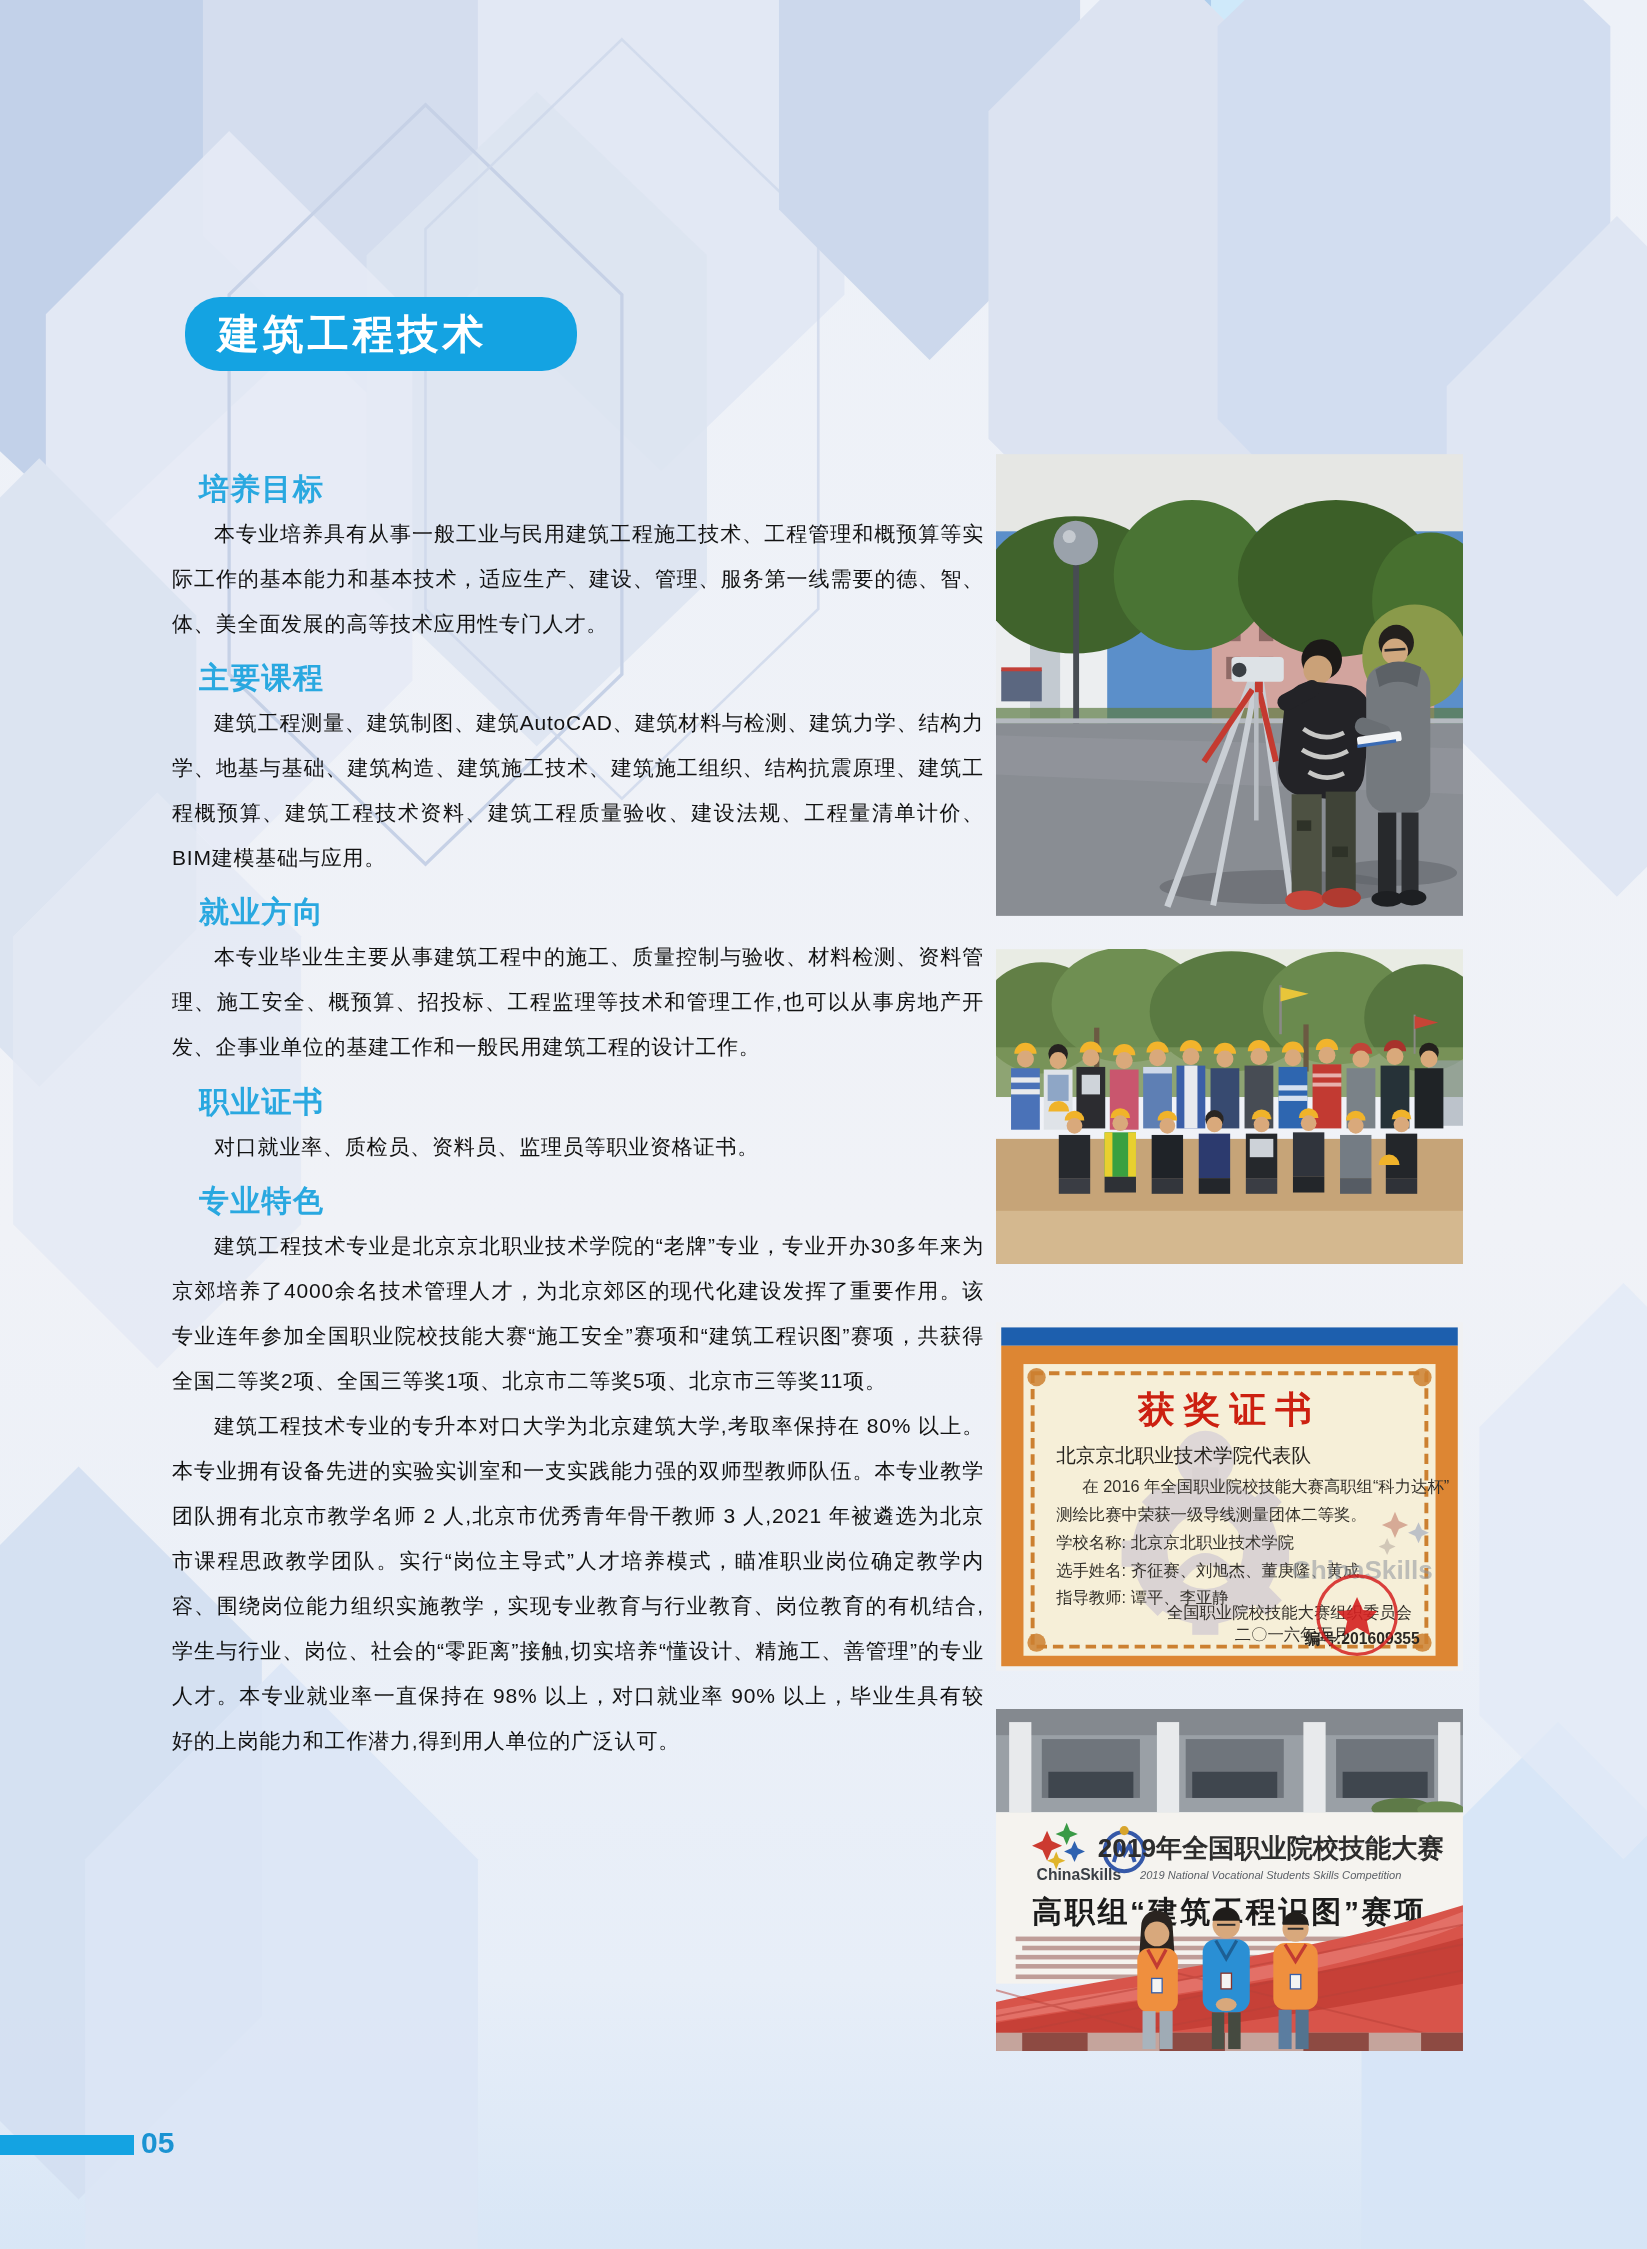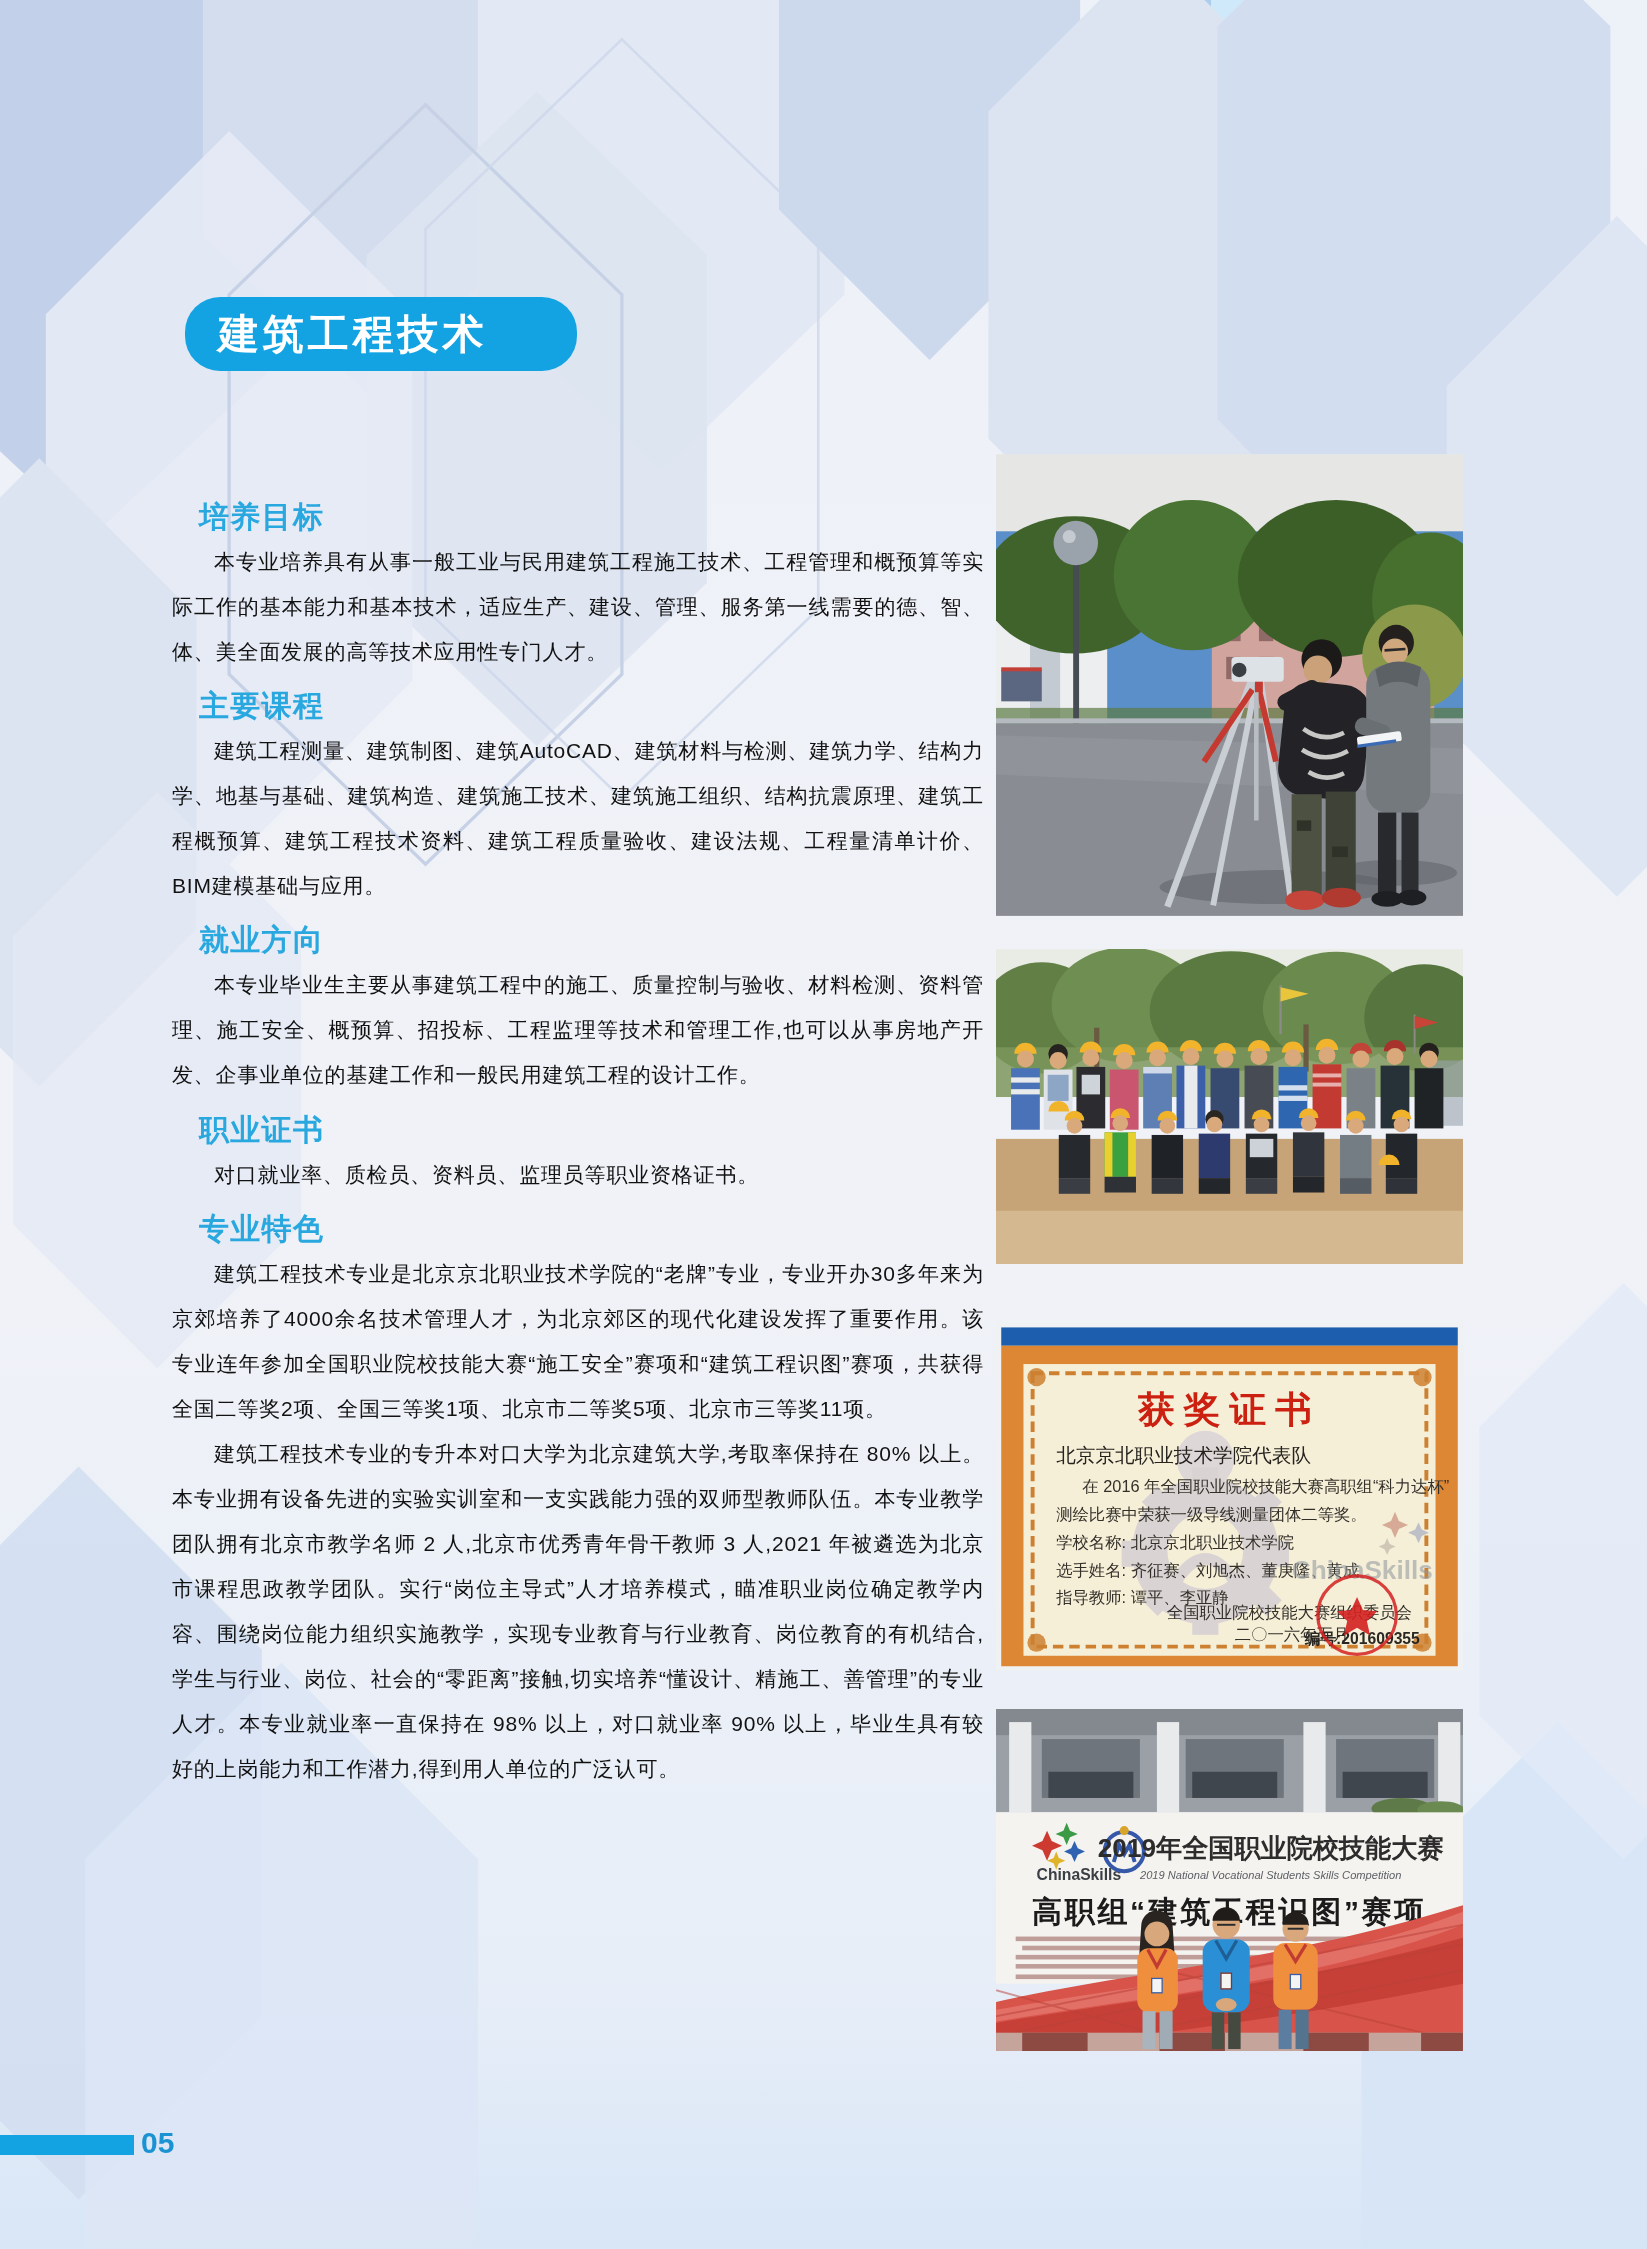--- a/index.html
+++ b/index.html
@@ -3,21 +3,21 @@
 <meta charset="utf-8">
 <style>
   html,body{margin:0;padding:0;}
   .page{position:relative;width:1647px;height:2250px;overflow:hidden;
         font-family:"Liberation Sans",sans-serif;
         background:linear-gradient(180deg,#edf1f8 0%,#f0f2f7 55%,#e7eef8 88%,#d8e6f6 100%);}
   .bg-hex{position:absolute;left:0;top:0;width:1647px;height:2250px;}
   .title-badge{position:absolute;left:185px;top:297px;width:392px;height:74px;
         background:#14a3e2;border-radius:35px;color:#fff;font-weight:bold;
         font-size:41px;line-height:74px;padding-left:33px;box-sizing:border-box;letter-spacing:3.9px;}
-  .text-col{position:absolute;left:172px;top:466px;width:812px;color:#121212;margin-top:28px;}
+  .text-col{position:absolute;left:172px;top:466px;width:812px;color:#121212;}
   .text-col h3{color:#29a8e0;font-size:30px;line-height:45px;font-weight:bold;
         margin:9.2px 0 0 27px;letter-spacing:1.3px;}
   .text-col h3:first-child{margin-top:0;}
   .text-col p{font-size:21px;line-height:45px;margin:0;text-align:justify;
         text-indent:2em;letter-spacing:0.8px;}
   .photo-col{position:absolute;left:996px;top:0;width:467px;}
   .photo{position:absolute;left:0;width:467px;display:block;}
   .photo svg{display:block;}
   .footer-bar{position:absolute;left:0;top:2135px;width:134px;height:19.6px;background:#14a3e2;}
   .page-num{position:absolute;left:141px;top:2126px;font-size:30px;font-weight:bold;color:#1b93d2;text-align:center;}

